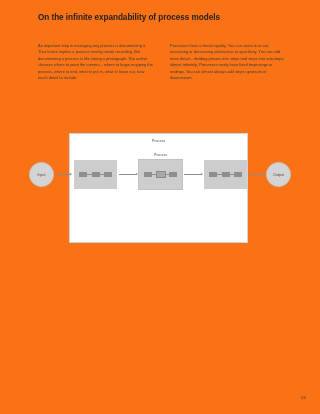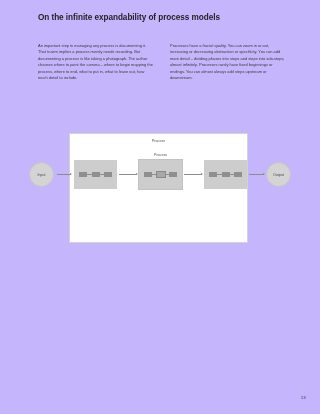--- a/index.html
+++ b/index.html
@@ -13,21 +13,21 @@
     font-family: "Liberation Sans", sans-serif;
     color: #231f20;
     overflow: hidden;
     position: relative;
   }
 
   .page {
     position: relative;
     width: 320px;
     height: 414px;
-    background: #c4b5fd;
+    background: #f97316;
   }
 
   
   .page-title {
     position: absolute;
     left: 38px;
     top: 13px;
     width: 250px;
     font-size: 8.2px;
     font-weight: bold;

